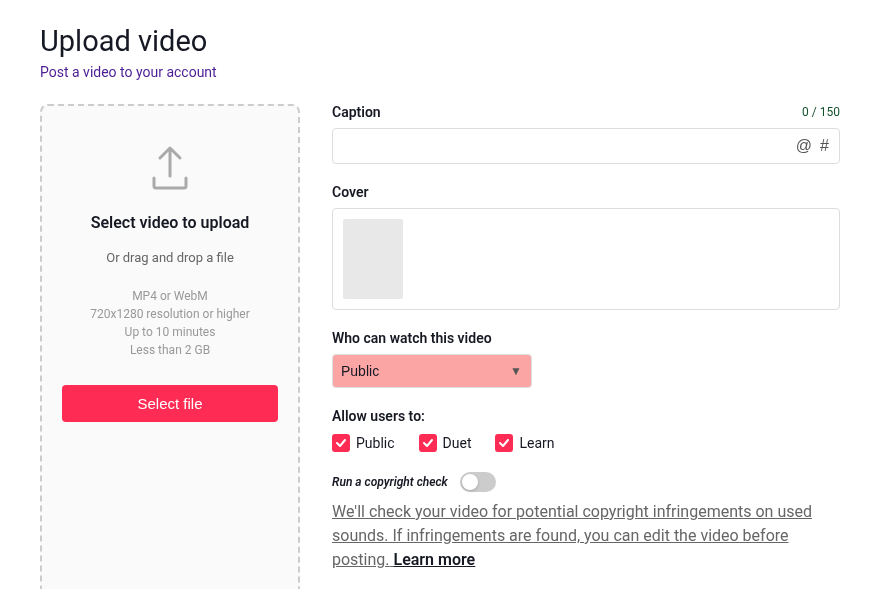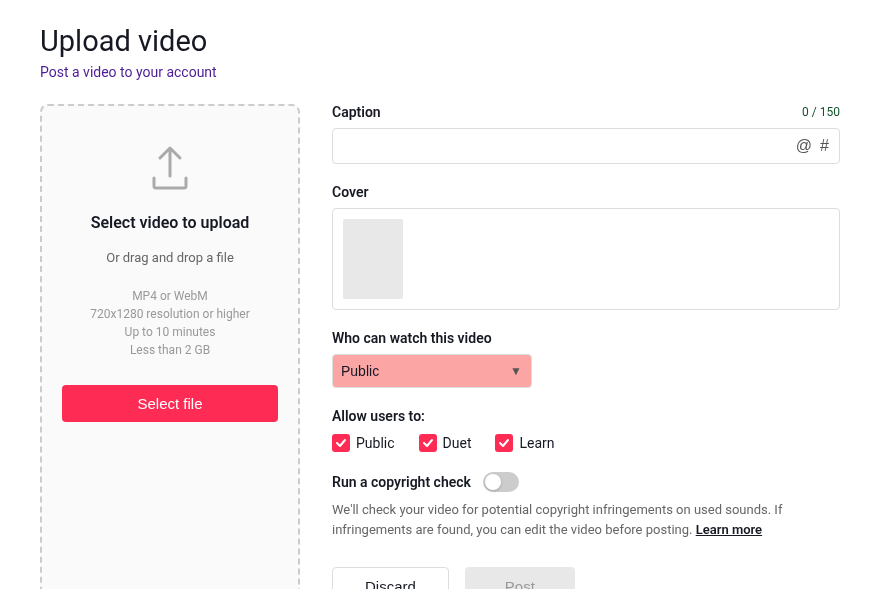--- a/index.html
+++ b/index.html
@@ -233,22 +233,23 @@
     .copyright-section {
       margin-bottom: 28px;
     }
     .copyright-header {
       display: flex;
       align-items: center;
       gap: 12px;
       margin-bottom: 8px;
     }
     .copyright-title {
-      font-size: 14px;
-      font-weight: 600;
+      font-size: 12px;
+      font-weight: 600;
+      font-style: italic;
     }
     .toggle-switch {
       width: 36px;
       height: 20px;
       background: #ccc;
       border-radius: 10px;
       position: relative;
       cursor: pointer;
       flex-shrink: 0;
     }
@@ -257,23 +258,24 @@
       width: 16px;
       height: 16px;
       background: white;
       border-radius: 50%;
       top: 2px;
       left: 2px;
       transition: left 0.2s;
       box-shadow: 0 1px 3px rgba(0,0,0,0.2);
     }
     .copyright-desc {
-      font-size: 13px;
+      font-size: 16px;
       color: #666;
       line-height: 1.5;
+      text-decoration: underline;
     }
     .learn-more {
       color: #161823;
       font-weight: 600;
       text-decoration: underline;
       cursor: pointer;
     }
     
     .action-buttons {
       display: flex;

